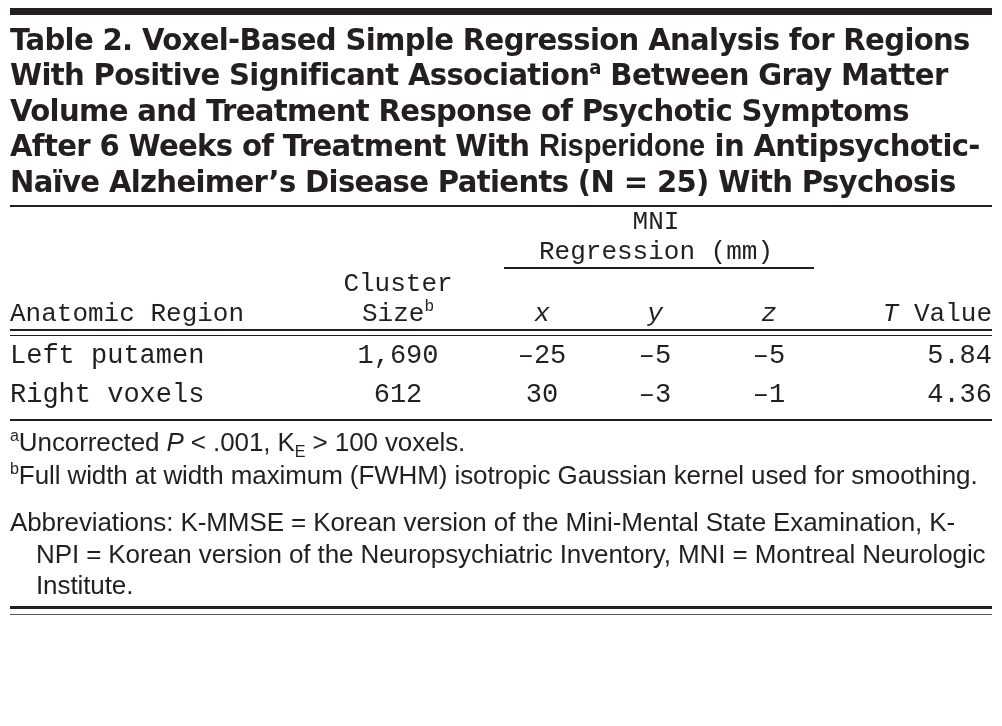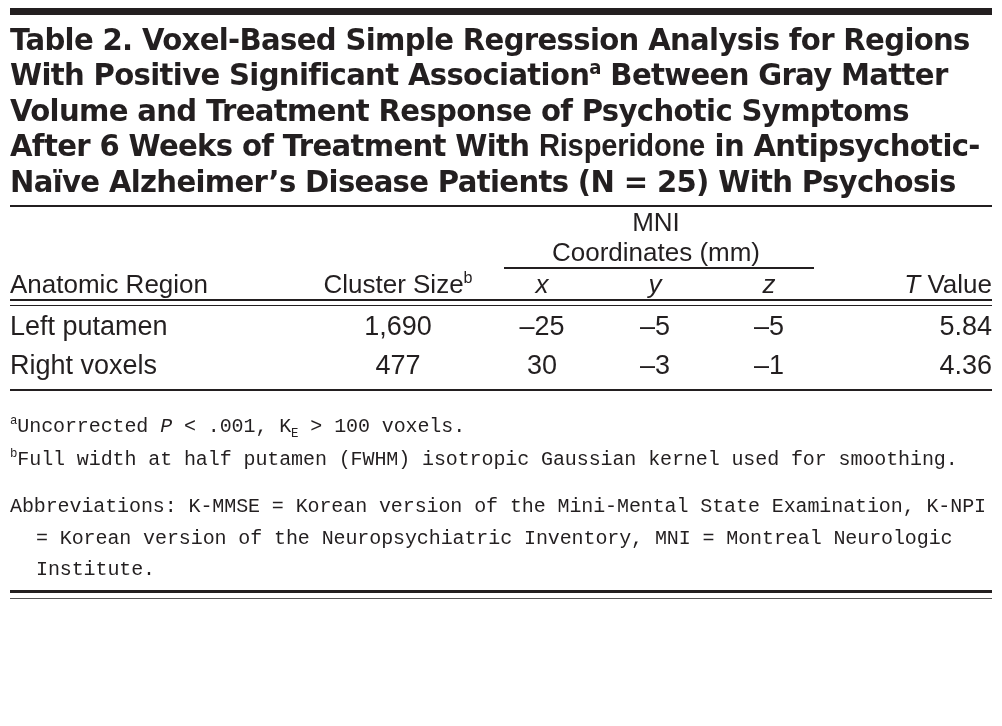--- a/index.html
+++ b/index.html
@@ -73,20 +73,21 @@
   .tbl {
     width: 100%;
     border-collapse: collapse;
     font-size: 26px;
     table-layout: fixed;
   }
   .tbl td, .tbl th {
     padding: 0;
     font-weight: normal;
     vertical-align: bottom;
+    font-family: Liberation Mono, monospace;
   }
   .col-region  { width: 300px; }
   .col-cluster { width: 176px; }
   .col-x       { width: 112px; }
   .col-y       { width: 114px; }
   .col-z       { width: 114px; }
   .col-t       { width: 166px; }
 
   .h-span {
     text-align: center;
@@ -119,25 +120,24 @@
     font-size: 27px;
     line-height: 36px;
     padding: 2px 0 1px 0;
   }
   .c-left   { text-align: left; }
   .c-center { text-align: center; }
   .c-right  { text-align: right; }
 
   
   .notes {
-    font-size: 20px;
+    font-size: 26px;
     line-height: 31.5px;
-    padding-top: 20px;
+    padding-top: 6px;
     letter-spacing: -0.1px;
-    font-family: Liberation Mono, monospace;
   }
   .note {
     margin: 0 0 0 0;
     padding-left: 26px;
     text-indent: -26px;
   }
   .note + .note { margin-top: 1px; }
   .note .sup {
     font-size: 0.62em;
     vertical-align: super;
@@ -177,21 +177,21 @@
     <thead>
       <tr>
         <td></td>
         <td></td>
         <td class="h-span" colspan="3">MNI</td>
         <td></td>
       </tr>
       <tr>
         <td></td>
         <td></td>
-        <td class="h-span" colspan="3">Coordinates (mm)</td>
+        <td class="h-span" colspan="3">Regression (mm)</td>
         <td></td>
       </tr>
       <tr>
         <td class="span-rule-cell"></td>
         <td class="span-rule-cell"></td>
         <td class="span-rule-cell" colspan="3">
           <div class="span-rule"></div>
         </td>
         <td class="span-rule-cell"></td>
       </tr>
@@ -221,34 +221,34 @@
       <tr class="body-row">
         <td class="c-left">Left putamen</td>
         <td class="c-center">1,690</td>
         <td class="c-center">–25</td>
         <td class="c-center">–5</td>
         <td class="c-center">–5</td>
         <td class="c-right">5.84</td>
       </tr>
       <tr class="body-row">
         <td class="c-left">Right voxels</td>
-        <td class="c-center">477</td>
+        <td class="c-center">612</td>
         <td class="c-center">30</td>
         <td class="c-center">–3</td>
         <td class="c-center">–1</td>
         <td class="c-right">4.36</td>
       </tr>
     </tbody>
   </table>
 
   <div class="rule-thin" style="margin-top:5px;"></div>
 
   <div class="notes">
     <div class="note"><span class="sup">a</span><span>Uncorrected </span><span class="ital">P</span><span> &lt; .001, K</span><span class="sub">E</span><span> &gt; 100 voxels.</span></div>
 
-    <div class="note"><span class="sup">b</span><span>Full width at half putamen (FWHM) isotropic Gaussian kernel used for smoothing.</span></div>
+    <div class="note"><span class="sup">b</span><span>Full width at width maximum (FWHM) isotropic Gaussian kernel used for smoothing.</span></div>
 
     <div class="note-abbr">Abbreviations: K-MMSE = Korean version of the Mini-Mental State Examination, K-NPI = Korean version of the Neuropsychiatric Inventory, MNI = Montreal Neurologic Institute.</div>
   </div>
 
   <div class="rule-bottom"></div>
 
 </div>
 
 </body></html>

